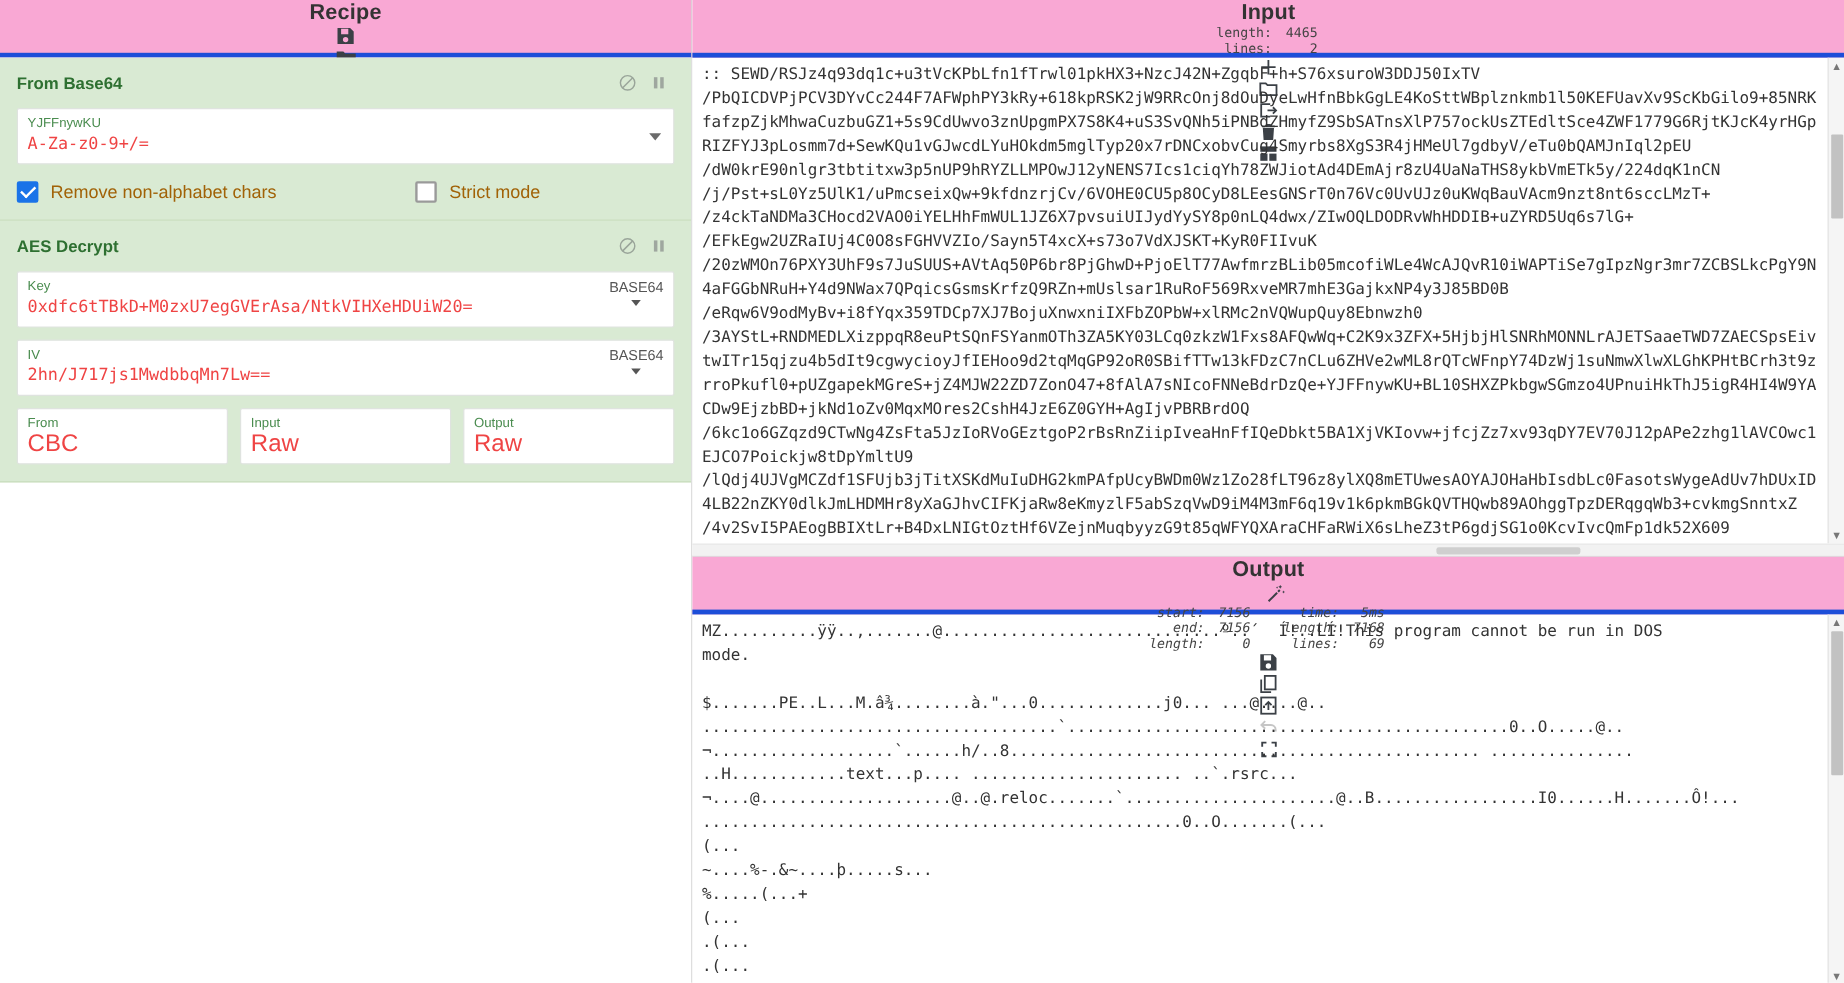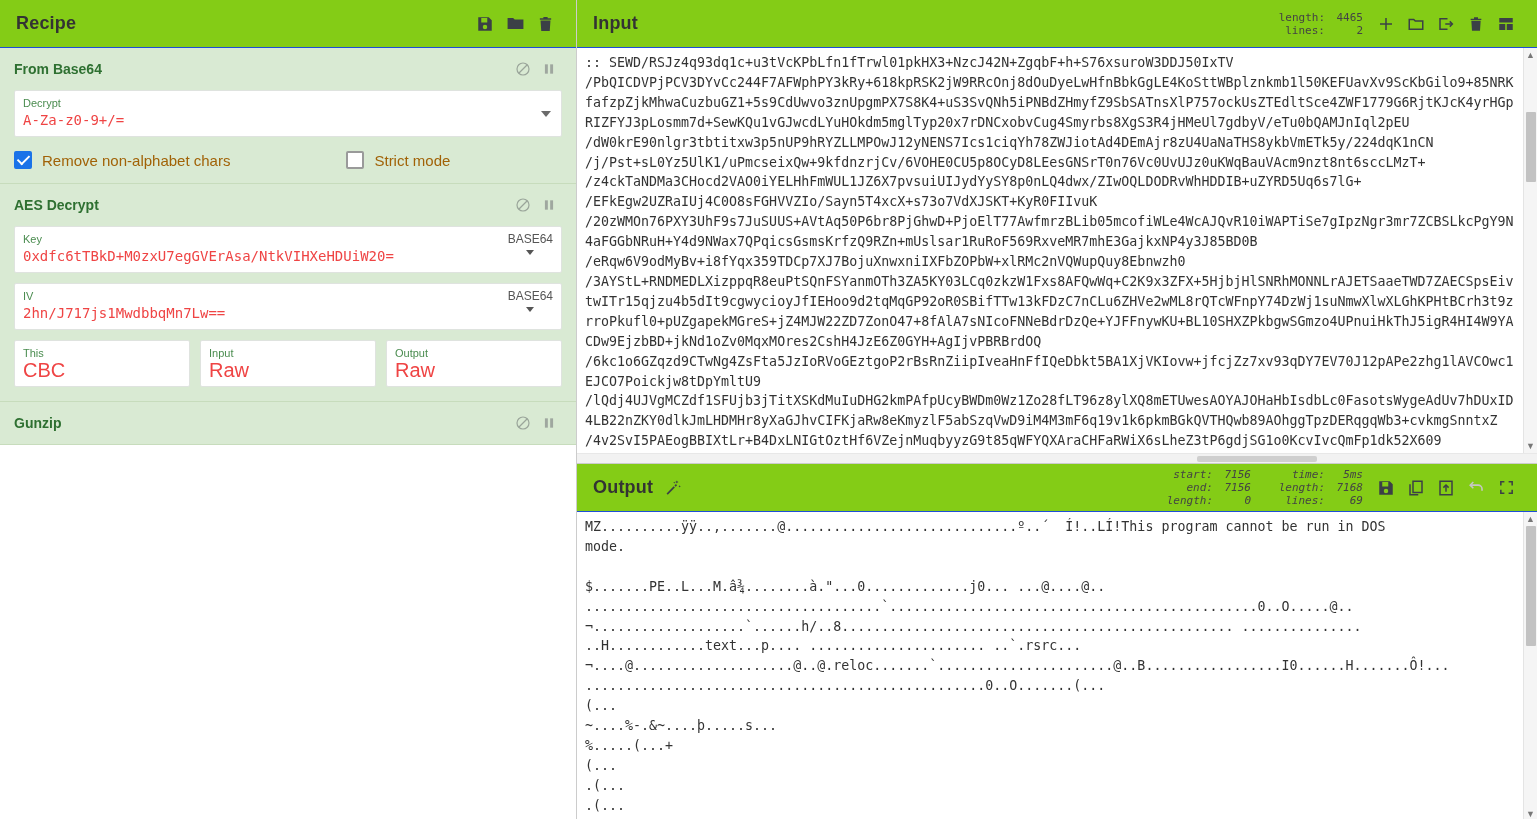--- a/index.html
+++ b/index.html
@@ -15,24 +15,25 @@
 
   
   .recipe-pane {
     width: 577px; height: 819px;
     border-right: 1px solid #ccc;
     display: flex; flex-direction: column;
     background: #fff;
   }
   .pane-title-bar {
     height: 48px; min-height: 48px;
-    background: #84cc16;
-    border-bottom: 1px solid #1d4ed8;
+    background: #f9a8d4;
+    border-bottom: 4px solid #1d4ed8;
     display: flex; align-items: center;
     padding: 0 16px;
+    flex-direction: column;
   }
   .pane-title {
     font-size: 18px; font-weight: bold; color: #333;
     letter-spacing: .2px;
   }
   .title-spacer { flex: 1; }
   .icon-btn {
     width: 30px; height: 30px;
     display: flex; align-items: center; justify-content: center;
     color: #3b4046; cursor: pointer;
@@ -257,21 +258,21 @@
           <span class="op-icon pause">
             <svg width="14" height="14" viewBox="0 0 24 24" fill="currentColor">
               <rect x="5" y="4" width="5" height="16"></rect>
                 <rect x="14" y="4" width="5" height="16"></rect>
             </svg>
           </span>
         </div>
 
         <div class="arg-row">
           <div class="field">
-            <div class="field-label">Decrypt</div>
+            <div class="field-label">YJFFnywKU</div>
             <div class="field-value">A-Za-z0-9+/=</div>
             <span class="select-caret"></span>
           </div>
         </div>
 
         <div class="check-row">
           <label class="check-item">
             <span class="checkbox checked"></span>
             <span class="check-label">Remove non-alphabet chars</span>
           </label>
@@ -321,52 +322,34 @@
             </div>
             <span class="enc-select">
               <span>BASE64</span>
               <span class="caret"></span>
             </span>
           </div>
         </div>
 
         <div class="arg-row">
           <div class="field">
-            <div class="field-label">This</div>
+            <div class="field-label">From</div>
             <div class="field-value plain">CBC</div>
           </div>
           <div class="field">
             <div class="field-label">Input</div>
             <div class="field-value plain">Raw</div>
           </div>
           <div class="field">
             <div class="field-label">Output</div>
             <div class="field-value plain">Raw</div>
           </div>
         </div>
       </div>
 
-      <div class="operation" style="padding-bottom:10px;">
-        <div class="op-head" style="margin-bottom:0;">
-          <span class="op-title">Gunzip</span>
-          <span class="op-head-spacer"></span>
-          <span class="op-icon">
-            <svg width="16" height="16" viewBox="0 0 24 24" fill="none" stroke="currentColor" stroke-width="1.8">
-              <circle cx="12" cy="12" r="9"></circle>
-                <line x1="5.6" y1="18.4" x2="18.4" y2="5.6"></line>
-            </svg>
-          </span>
-          <span class="op-icon pause">
-            <svg width="14" height="14" viewBox="0 0 24 24" fill="currentColor">
-              <rect x="5" y="4" width="5" height="16"></rect>
-                <rect x="14" y="4" width="5" height="16"></rect>
-            </svg>
-          </span>
-        </div>
-      </div>
 
     </div>
   </div>
 
   <div class="right-pane">
 
     <div class="input-section">
       <div class="pane-title-bar">
         <span class="pane-title">Input</span>
         <span class="title-spacer"></span>

